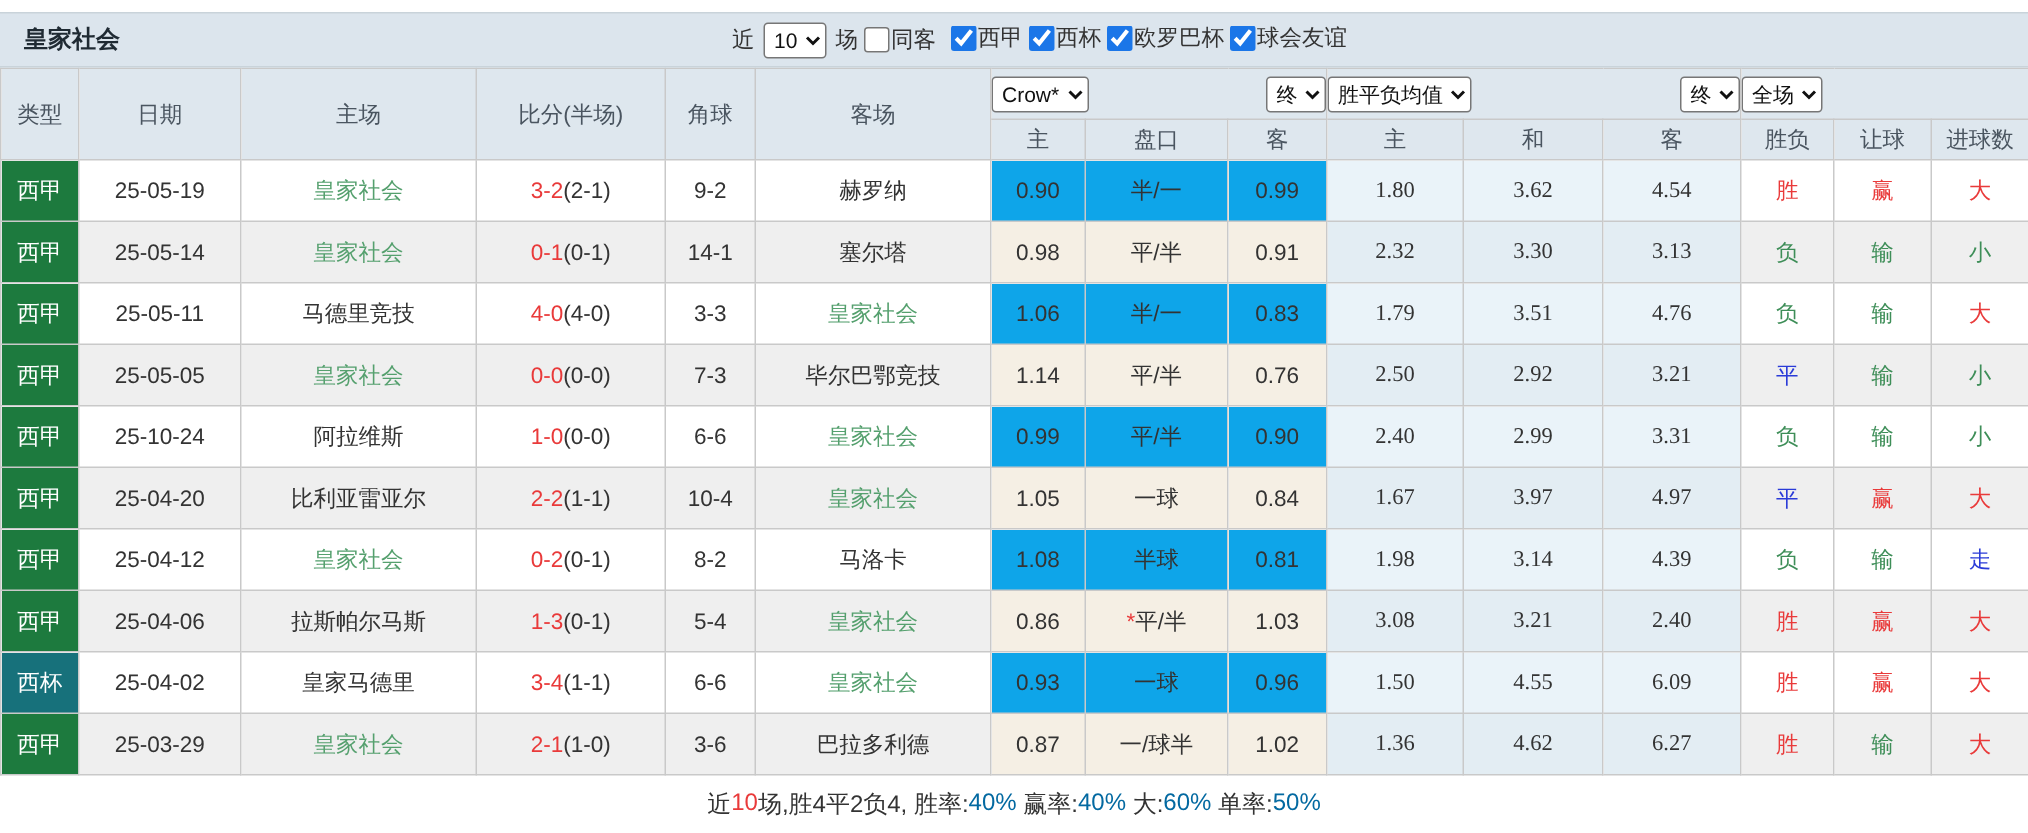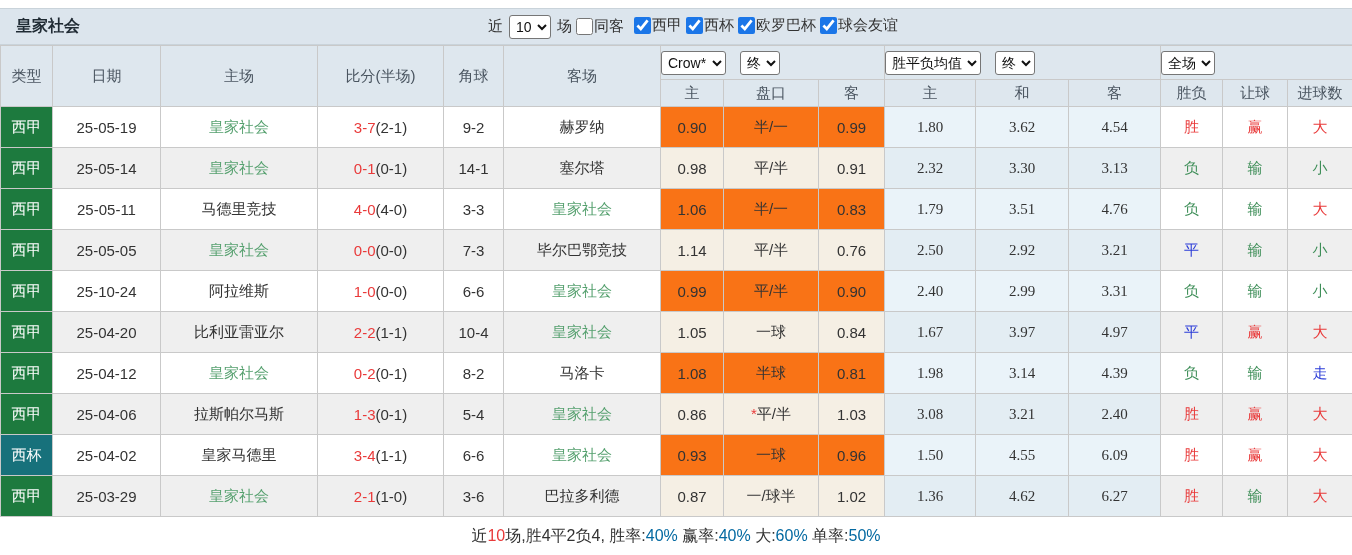--- a/index.html
+++ b/index.html
@@ -27,24 +27,24 @@
     font-family:"Liberation Sans","DejaVu Sans",sans-serif;
   }
   input[type=checkbox]{ width:17px; height:17px; margin:0 1px 0 4px; accent-color:#1b76e8; vertical-align:middle; }
   .controls label{ display:inline-flex; align-items:center; }
 
   table{ width:1352px; border-collapse:collapse; table-layout:fixed;border-radius:26px; }
   th,td{ border:1px solid #c9c9c9; text-align:center; padding:0; overflow:hidden; }
   thead th{ background:#dee7ee; font-weight:normal; font-size:15px; color:#4a5560; }
   tr.selrow th{ height:34px; }
   tr.subrow th{ height:27px; }
-  .selwrap{ display:flex; align-items:center; justify-content:flex-start; gap:14px; }
+  .selwrap{ display:flex; align-items:center; justify-content:space-between; gap:14px; }
   tbody td{ height:41px; font-size:15px; color:#333; }
   tbody tr:nth-child(even) td{ background:#efefef; }
-  tbody td.ah{ background:#f97316; }
+  tbody td.ah{ background:#0ea5e9; }
   tbody tr:nth-child(even) td.ah{ background:#f5efe4; }
   tbody td.eu{ background:#eaf3f9;font-family:Liberation Serif, serif; }
   tbody tr:nth-child(even) td.eu{ background:#e3edf3; }
   tbody td.type{ background:#1d7a3e; color:#fff; }
   tbody tr:nth-child(even) td.type{ background:#1d7a3e; }
   tbody td.type.copa, tbody tr:nth-child(even) td.type.copa{ background:#17717b; }
   .team.hl{ color:#55a06e; }
   .red{ color:#e93a3a; }
   .green{ color:#3e8e58; }
   .blue{ color:#2a3bd8; }
@@ -152,21 +152,21 @@
       <th>胜负</th>
       <th>让球</th>
       <th>进球数</th>
     </tr>
   </thead>
   <tbody id="tbody">
       <tr>
         <td class="type ">西甲</td>
         <td>25-05-19</td>
         <td class="team hl">皇家社会</td>
-        <td><span class="red">3-7</span><span>(2-1)</span></td>
+        <td><span class="red">3-2</span><span>(2-1)</span></td>
         <td>9-2</td>
         <td class="team ">赫罗纳</td>
         <td class="ah">0.90</td>
         <td class="ah">半/一</td>
         <td class="ah">0.99</td>
         <td class="eu">1.80</td>
         <td class="eu">3.62</td>
         <td class="eu">4.54</td>
         <td class="red">胜</td>
         <td class="red">赢</td>

